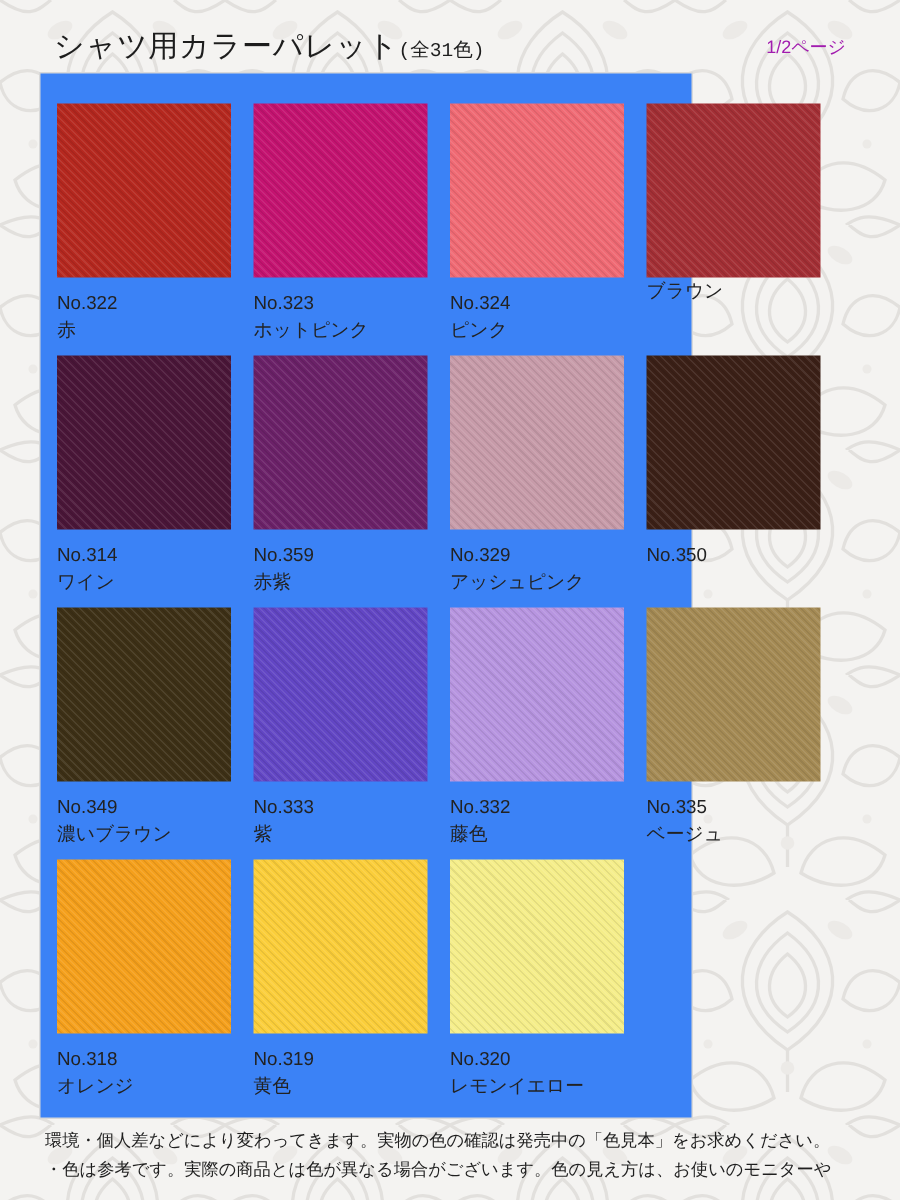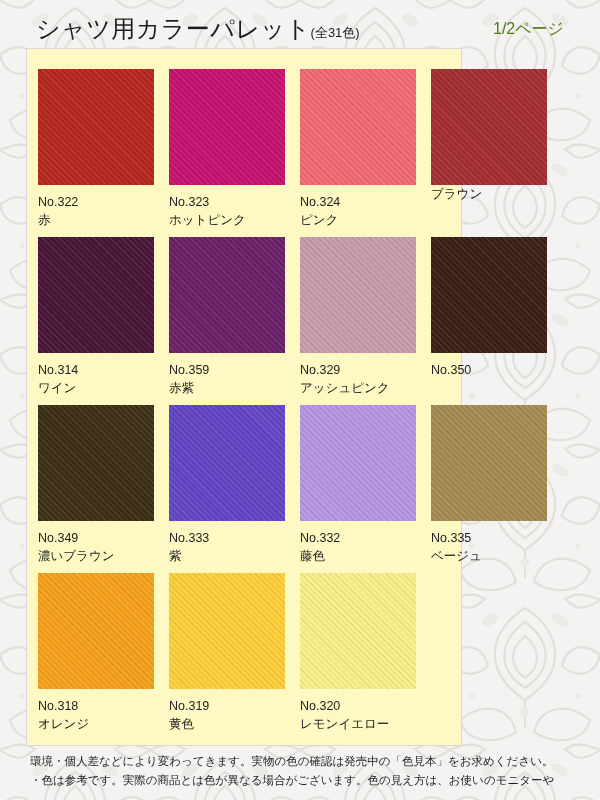--- a/index.html
+++ b/index.html
@@ -40,46 +40,47 @@
     left: 0; top: 0;
     width: 600px;
     height: 48px;
     display: flex;
     align-items: flex-end;
     justify-content: space-between;
     padding: 0 36px 6px 36px;
   }
 
   #page-title {
-    font-size: 24px;
+    font-size: 20px;
     color: #1d1d1d;
     letter-spacing: 0.5px;
     white-space: nowrap;
     line-height: 1;
   }
   #page-title-sub {
     font-size: 13px;
     color: #1d1d1d;
     letter-spacing: 0px;
+    font-family: Liberation Mono, monospace;
   }
   #page-indicator {
-    font-size: 16px;
-    color: #4d7c0f;
+    font-size: 12px;
+    color: #a21caf;
     white-space: nowrap;
     padding-bottom: 2px;
   }
 
   
   #swatch-card {
     position: absolute;
     left: 26px;
     top: 48px;
     width: 436px;
     height: 698px;
-    background: #fef9c3;
+    background: #3b82f6;
     border: 1px solid #d8d8d8;
   }
 
   #swatch-grid {
     position: absolute;
     left: 11px;
     top: 20px;
     width: 526px;
     display: grid;
     grid-template-columns: repeat(4, 131px);

